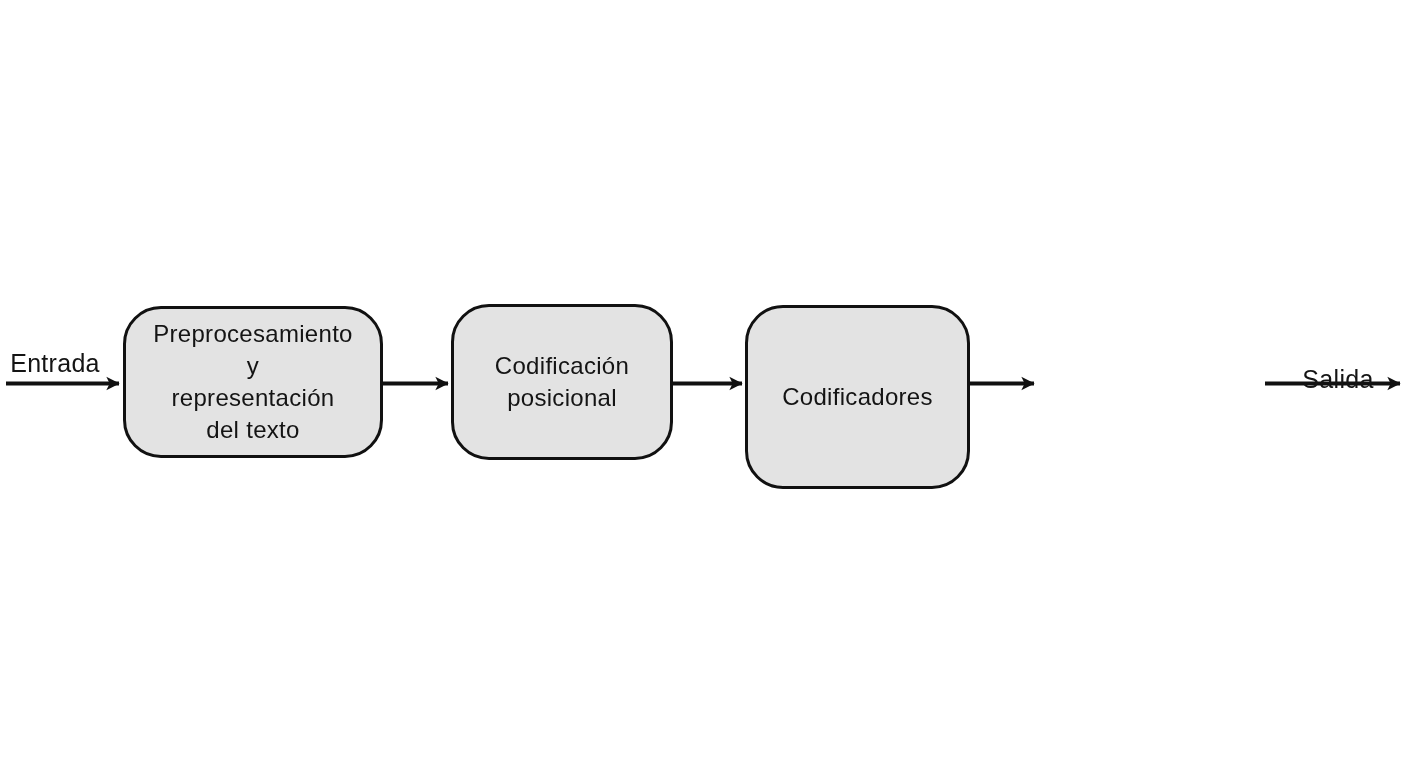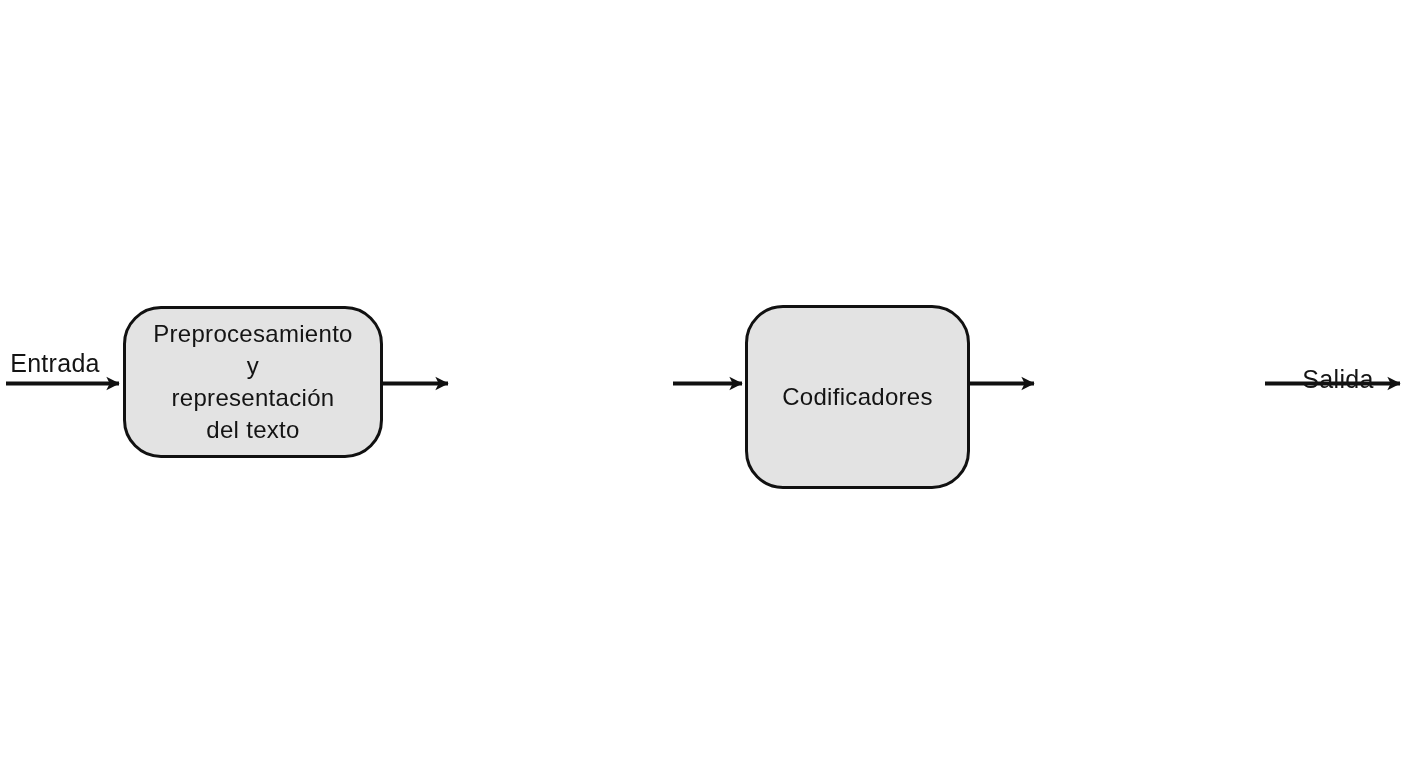--- a/index.html
+++ b/index.html
@@ -75,20 +75,24 @@
 
   <div class="edge-label entrada">Entrada</div>
 
   <div class="node node1">
     <span class="node-label">Preprocesamiento
 y
 representación
 del texto</span>
   </div>
 
+  <div class="node node2">
+    <span class="node-label">Codificación
+posicional</span>
+  </div>
 
   <div class="node node3">
     <span class="node-label">Codificadores</span>
   </div>
 
 
   <div class="edge-label salida">Salida</div>
 
 </div>
 

